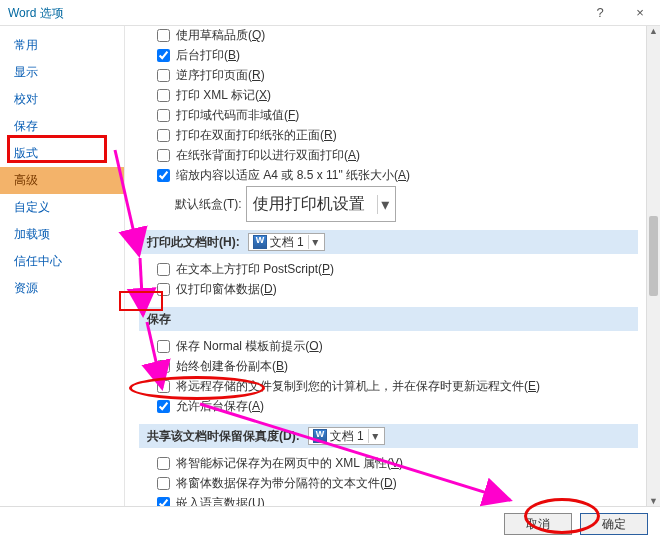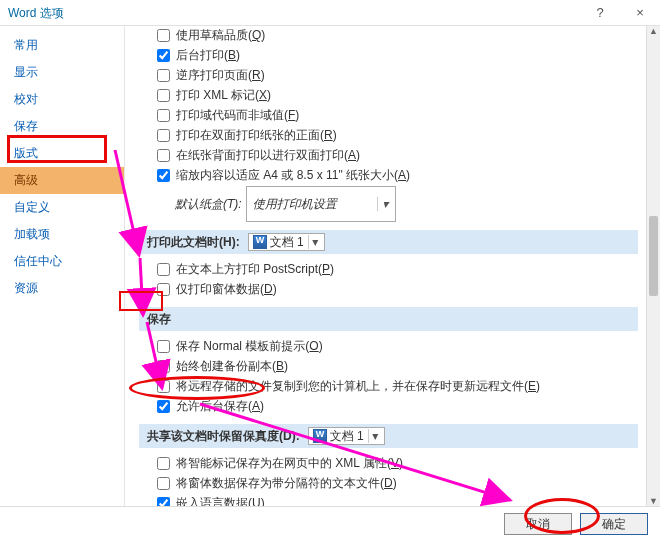--- a/index.html
+++ b/index.html
@@ -88,28 +88,28 @@
     font-size:9px; color:#666;
   }
   .scrollbar .arr.up { top:0; }
   .scrollbar .arr.down { bottom:0; }
 
   .row { display: flex; align-items: center; height: 19px; margin: 0 0 1px 18px; }
   .row input[type=checkbox] { margin: 0 6px 0 0; width:13px; height:13px; }
   .row span { white-space: nowrap; }
 
   .combo-row {
-    display: flex; align-items: center; margin: 0 0 6px 36px; font-style: italic;
+    display: flex; align-items: center; margin: 0 0 6px 36px;
   }
   .combo-row label { margin-right: 4px; }
   .combo {
     display:inline-flex; align-items:center;
     border:1px solid #aaa; background:#fff;
     height: 36px; padding: 0 2px 0 6px;
-    font-size:12px;
+    font-size:16px;
   }
   .combo .val { min-width: 120px; }
   .combo .chev { width:16px; text-align:center; color:#555; border-left:1px solid #ccc; margin-left:4px; }
 
   .section-hdr {
     background: #d9e8f7;
     height: 24px;
     display: flex;
     align-items: center;
     padding-left: 8px;

